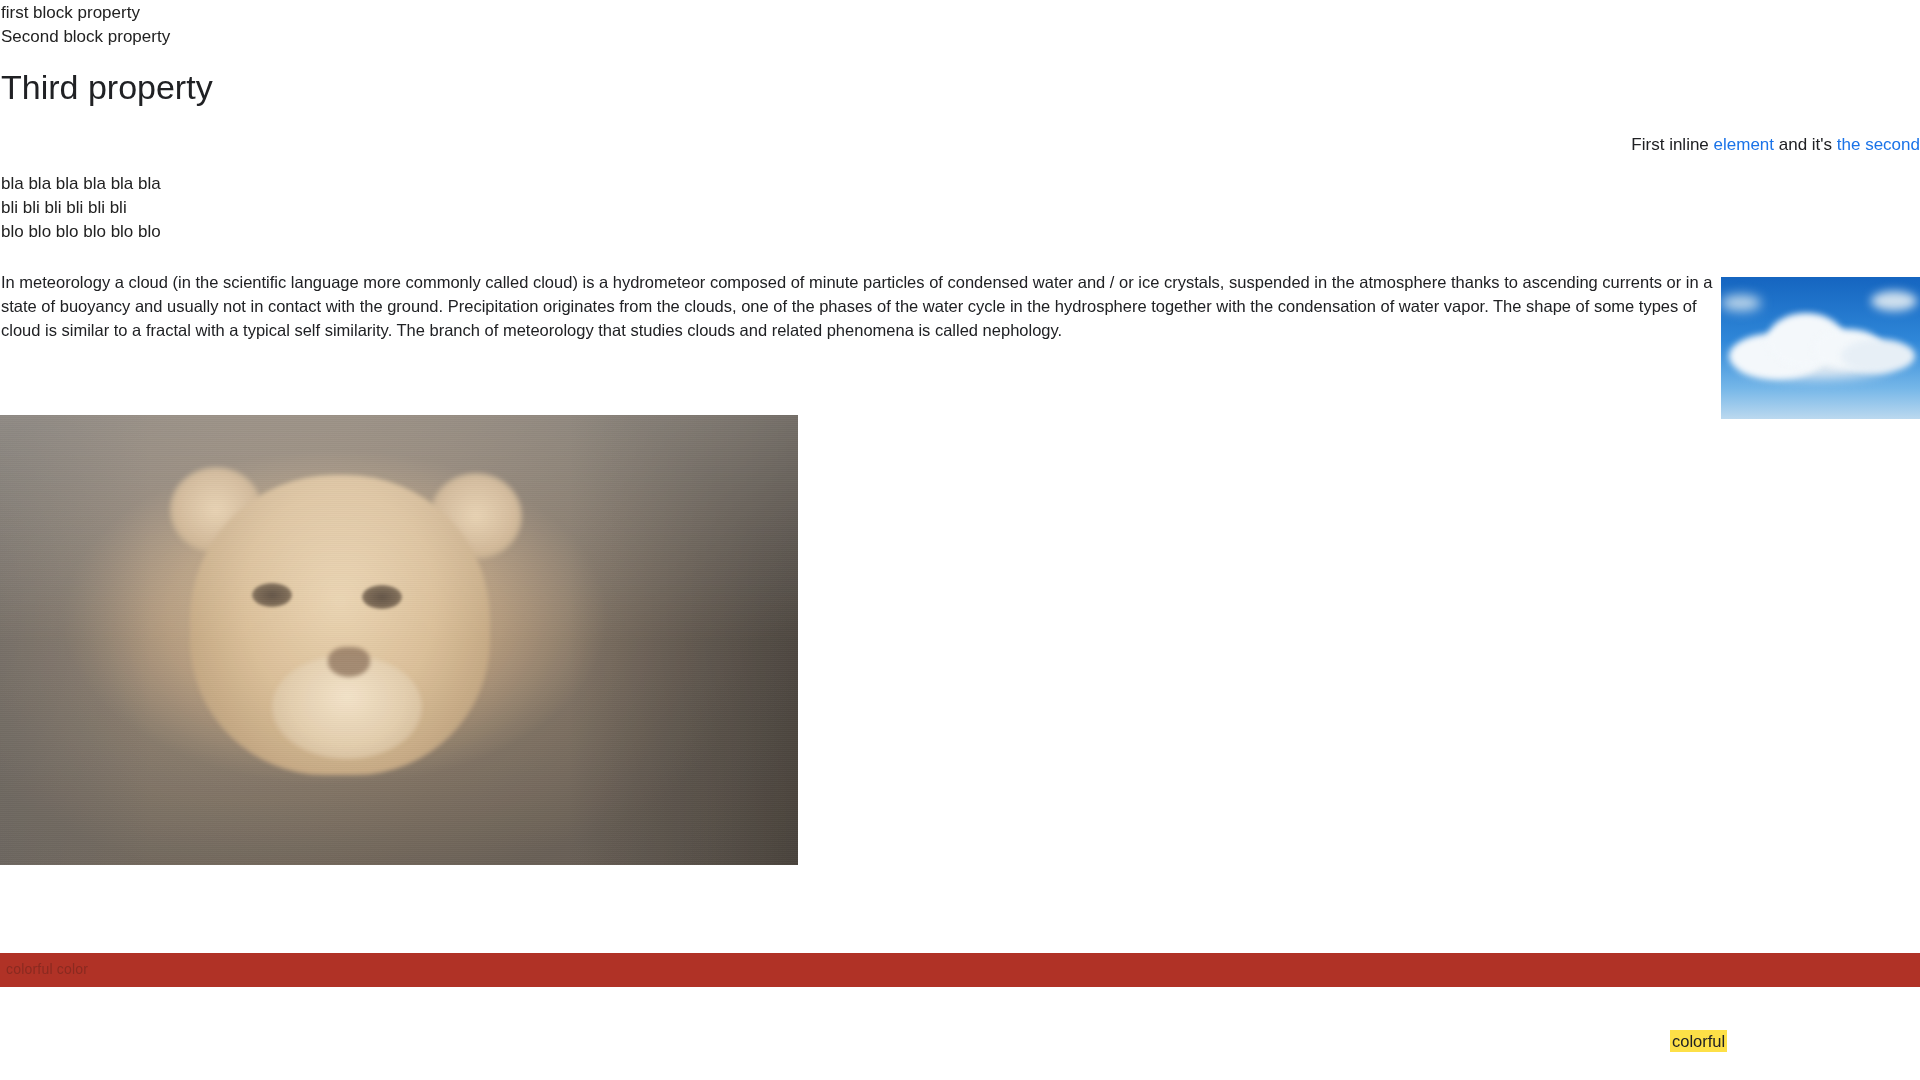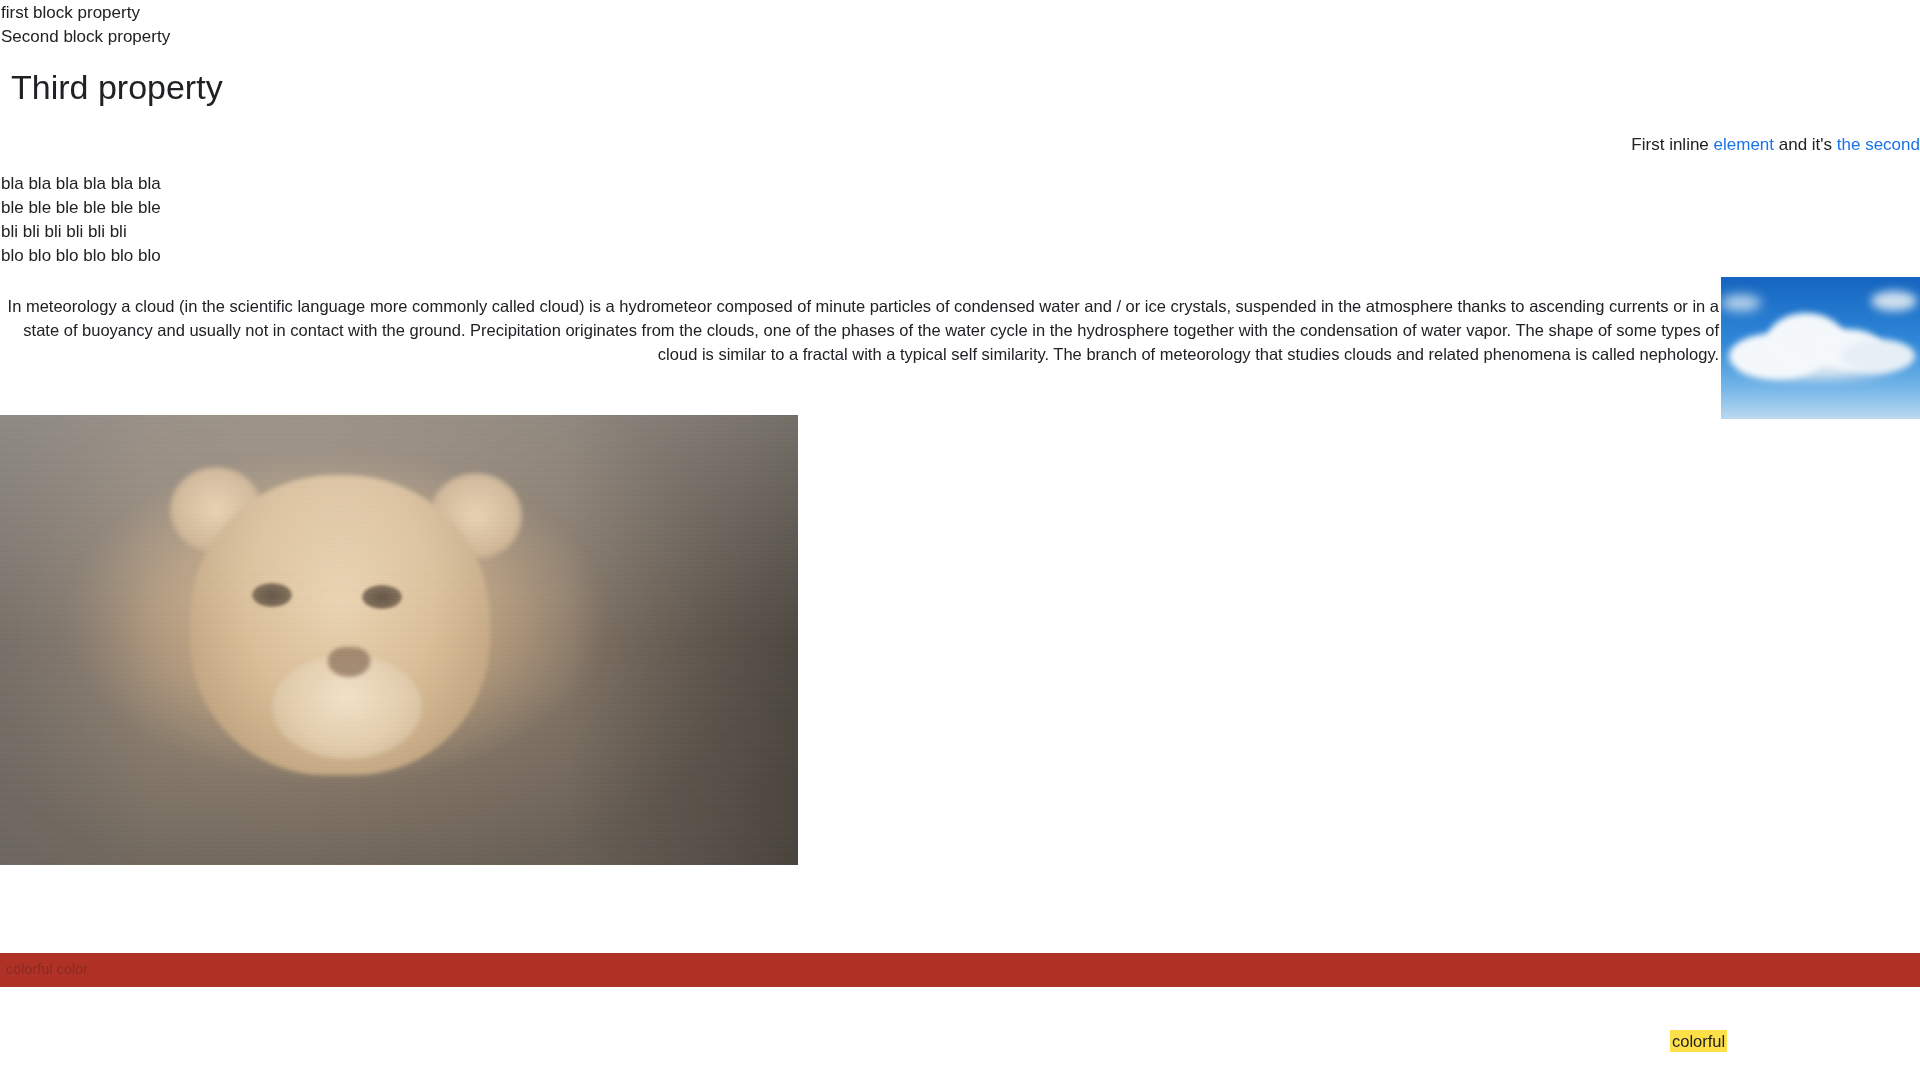--- a/index.html
+++ b/index.html
@@ -24,21 +24,21 @@
     font-size: 17px;
     line-height: 24px;
     color: #222;
     padding: 0 0 0 1px;
   }
   #block-1 { margin-top: 1px; }
   h1.heading {
     font-size: 34px;
     font-weight: 400;
     line-height: 40px;
-    margin: 18px 0 26px 10px;
+    margin: 18px 0 26px 0;
     padding-left: 1px;
     color: #202124;
   }
   .inline-para {
     font-size: 17px;
     line-height: 24px;
     padding-left: 1px;
     margin: 0;
     text-align: right;
   }
@@ -59,21 +59,21 @@
     margin-top: 26px;
     position: relative;
   }
   p.body-text {
     font-size: 16.5px;
     line-height: 24px;
     margin: 0;
     padding-left: 1px;
     color: #202124;
     width: 1718px;
-    text-align: right;
+    text-align: left;
   }
   
   .cloud-photo {
     position: absolute;
     left: 1721px;
     top: 276px;
     width: 200px;
     height: 142px;
     overflow: hidden;
   }
@@ -223,21 +223,20 @@
   <div class="block-line" id="block-1">first block property</div>
   <div class="block-line">Second block property</div>
 
   <h1 class="heading">Third property</h1>
 
   <div class="inline-para">
     <span>First inline </span><a class="link">element</a><span> and it's </span><a class="link">the second</a>
   </div>
 
   <div class="bla-line first">bla bla bla bla bla bla</div>
-  <div class="bla-line">ble ble ble ble ble ble</div>
   <div class="bla-line">bli bli bli bli bli bli</div>
   <div class="bla-line">blo blo blo blo blo blo</div>
 
   <div class="para-wrap">
     <p class="body-text">In meteorology a cloud (in the scientific language more commonly called cloud) is a hydrometeor composed of minute particles of condensed water and / or ice crystals, suspended in the atmosphere thanks to ascending currents or in a state of buoyancy and usually not in contact with the ground. Precipitation originates from the clouds, one of the phases of the water cycle in the hydrosphere together with the condensation of water vapor. The shape of some types of cloud is similar to a fractal with a typical self similarity. The branch of meteorology that studies clouds and related phenomena is called nephology.</p>
   </div>
 
   <div class="cloud-photo">
     <div class="cloud-sky"></div>
     <div class="cloud-blob c7"></div>

